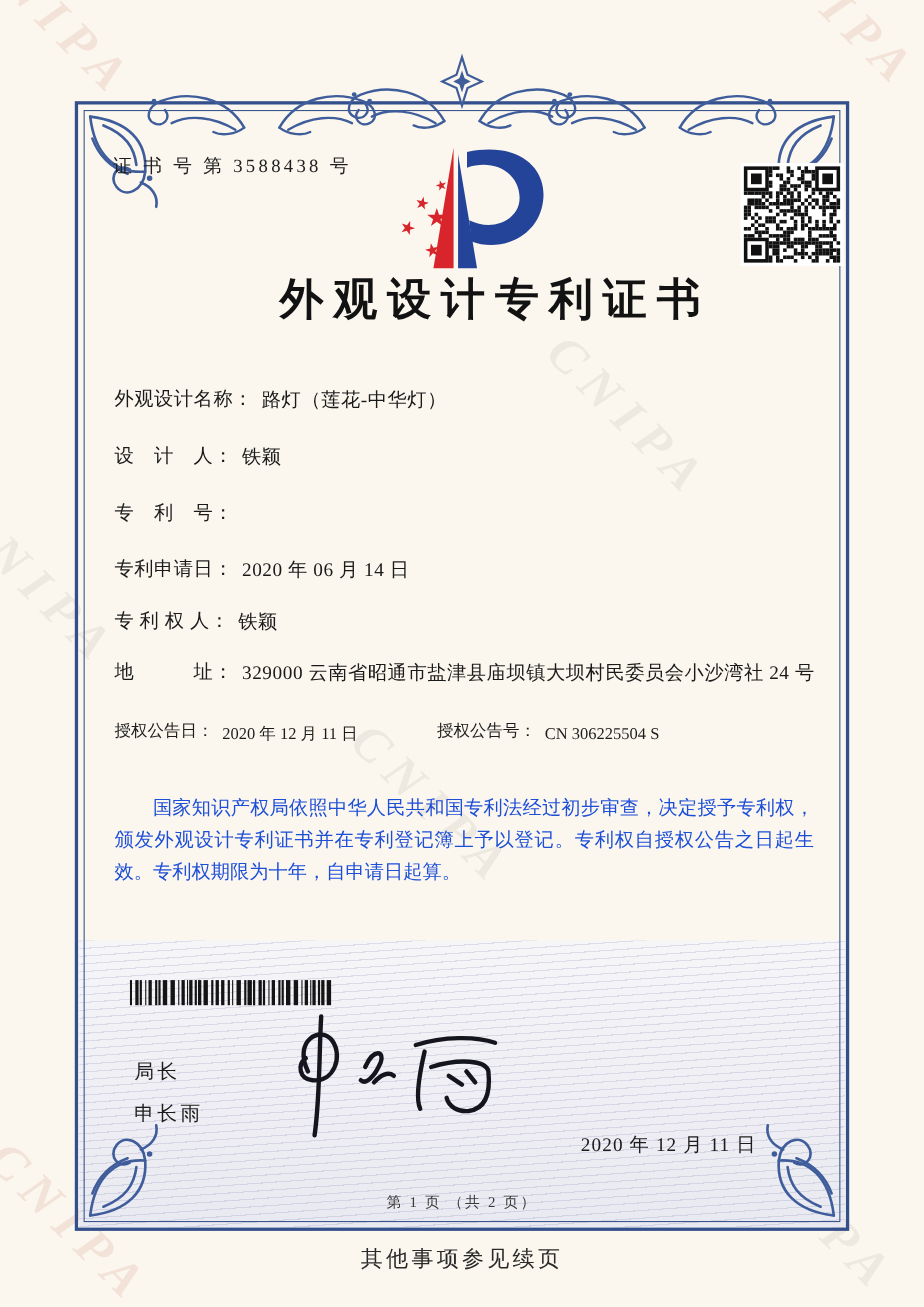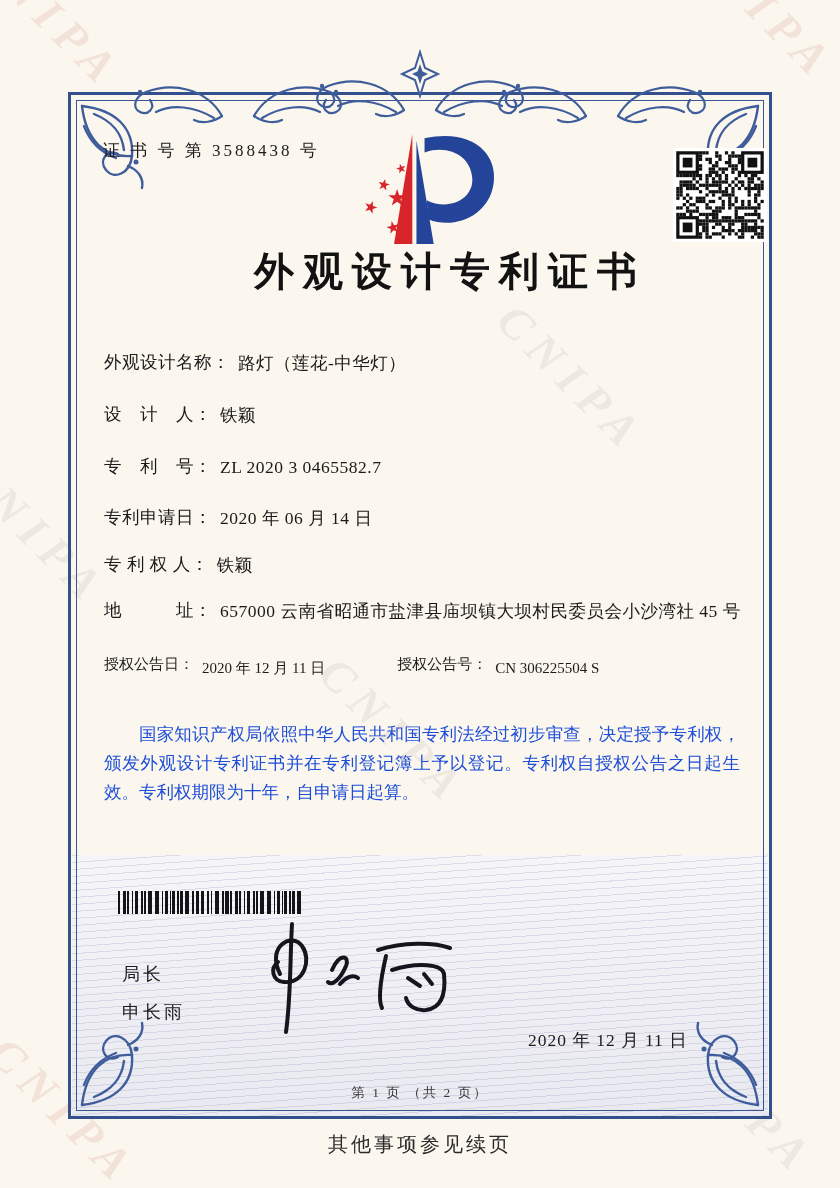--- a/index.html
+++ b/index.html
@@ -464,33 +464,32 @@
   <div class="row r0">
     <span class="flabel">外观设计名称：</span>
     <span class="fvalue">路灯（莲花-中华灯）</span>
   </div>
   <div class="row r1">
     <span class="flabel">设　计　人：</span>
     <span class="fvalue">铁颖</span>
   </div>
   <div class="row r2">
     <span class="flabel">专　利　号：</span>
-    <span class="fvalue">ZL 2020 3 0465582.7</span>
   </div>
   <div class="row r3">
     <span class="flabel">专利申请日：</span>
     <span class="fvalue">2020 年 06 月 14 日</span>
   </div>
   <div class="row r4">
     <span class="flabel">专 利 权 人：</span>
     <span class="fvalue">铁颖</span>
   </div>
   <div class="row r5">
     <span class="flabel">地　　　址：</span>
-    <span class="fvalue">657000 云南省昭通市盐津县庙坝镇大坝村民委员会小沙湾社 45 号</span>
+    <span class="fvalue">329000 云南省昭通市盐津县庙坝镇大坝村民委员会小沙湾社 24 号</span>
   </div>
 
   <div class="grantrow">
     <span class="pair">
       <span class="flabel">授权公告日：</span>
       <span class="fvalue">2020 年 12 月 11 日</span>
     </span>
     <span class="pair pair2">
       <span class="flabel">授权公告号：</span>
       <span class="fvalue">CN 306225504 S</span>

